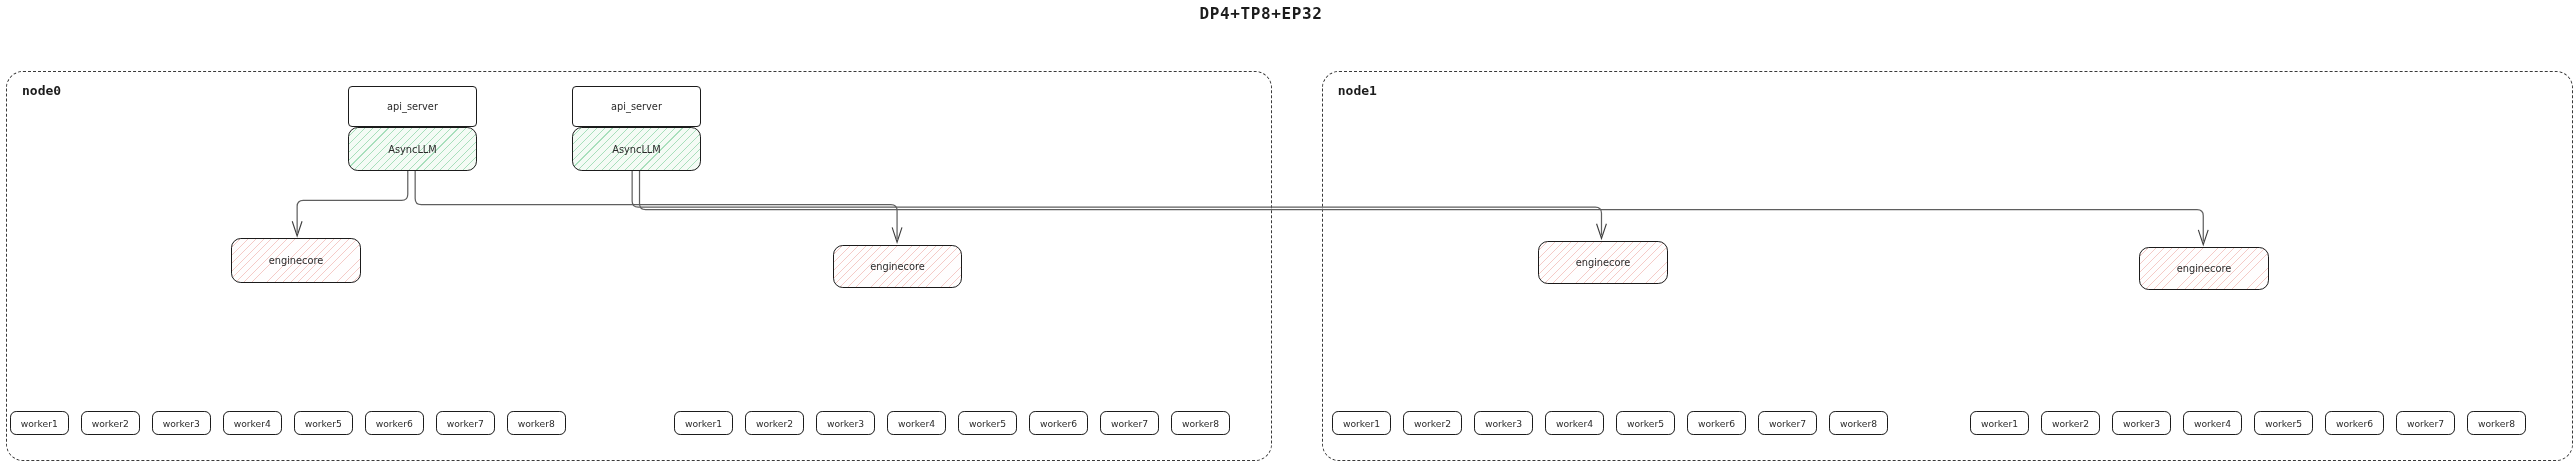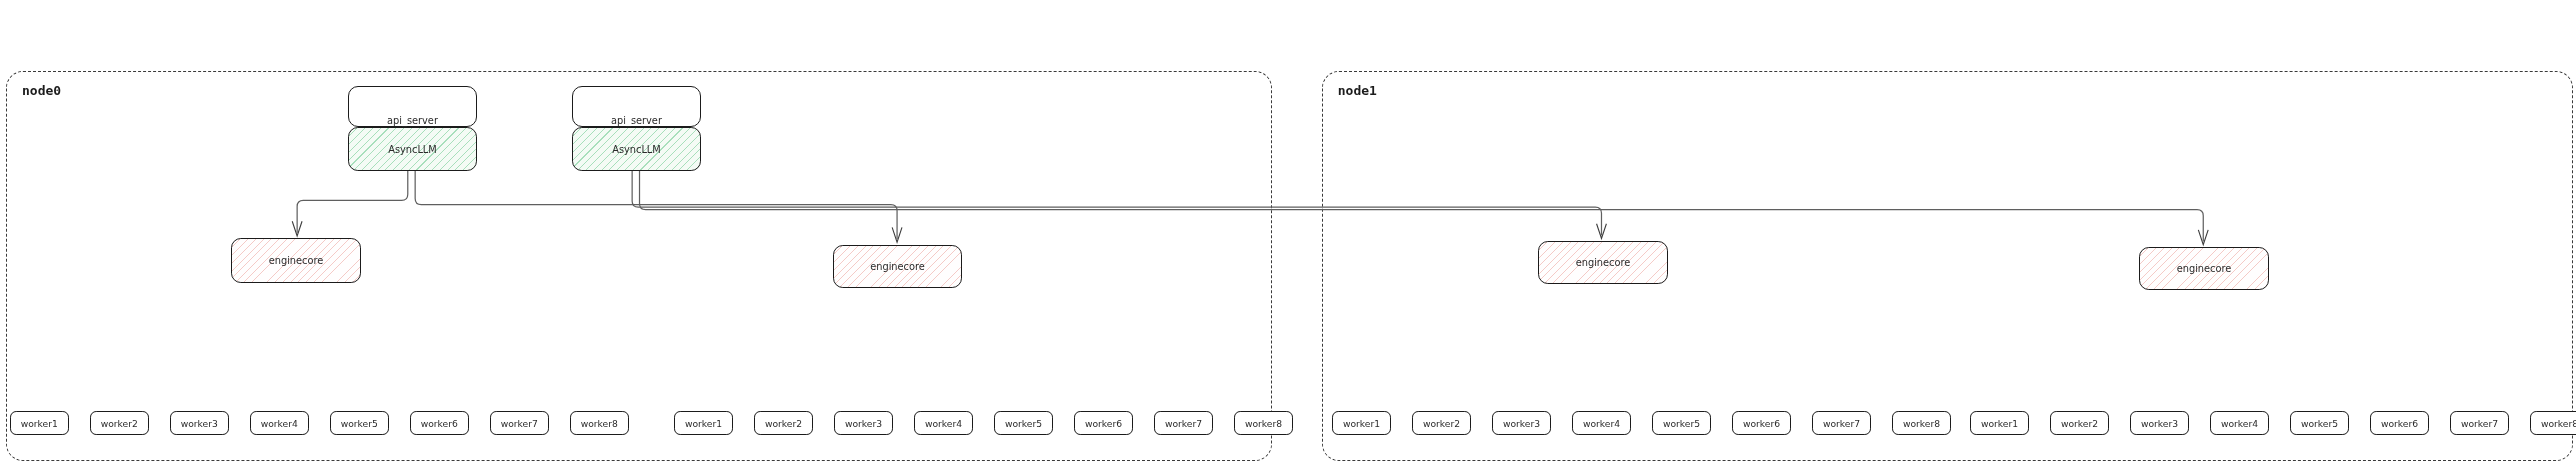--- a/index.html
+++ b/index.html
@@ -17,46 +17,47 @@
   }
   .node-label {
     position:absolute; left:14.8px; top:11px;
     font-family:"DejaVu Sans Mono", monospace; font-weight:bold; font-size:13px; color:#1c1c1c;
   }
   .shape {
     position:absolute; box-sizing:border-box; border:1.5px solid #1b1b1b;
     display:flex; align-items:center; justify-content:center;
     font-size:9.8px; color:#2b2b2b; background:#ffffff;
   }
-  .api-server { border-radius:10px;align-items:flex-end; }
+  .api-server { border-radius:4px; }
   .async-llm {
     border-radius:9.8px; background-color:#f4fbf5;
     background-image:repeating-linear-gradient(135deg,
       rgba(105,200,140,0.55) 0px, rgba(105,200,140,0.55) 0.8px,
       transparent 0.8px, transparent 5.5px);
   }
   .enginecore {
     border-radius:9.8px; background-color:#fffefe;
     background-image:repeating-linear-gradient(135deg,
       rgba(228,120,110,0.38) 0px, rgba(228,120,110,0.38) 0.7px,
       transparent 0.7px, transparent 5.5px);
   }
-  .worker-group { position:absolute; display:flex; gap:21px;text-align:right; }
+  .worker-group { position:absolute; display:flex; gap:12px;text-align:right; }
   .worker-box {
     box-sizing:border-box; width:59px; height:24px; border:1.2px solid #1b1b1b; border-radius:6.2px;
     display:flex; align-items:center; justify-content:center;
     font-size:9.2px; color:#2b2b2b; background:#ffffff; flex:0 0 auto;
   }
   #edges { position:absolute; left:0; top:0; pointer-events:none; }
 </style>
 </head>
 <body>
 
 <div id="canvas">
 
+  <div class="title">DP4+TP8+EP32</div>
 
   <div class="node-box" style="left:6.2px; top:71px; width:1264px; height:388px;">
     <div class="node-label">node0</div>
   </div>
 
   <div class="node-box" style="left:1322px; top:71px; width:1249px; height:388px;">
     <div class="node-label">node1</div>
   </div>
 
   <svg id="edges" width="2576" height="469" viewBox="0 0 4188 763">

